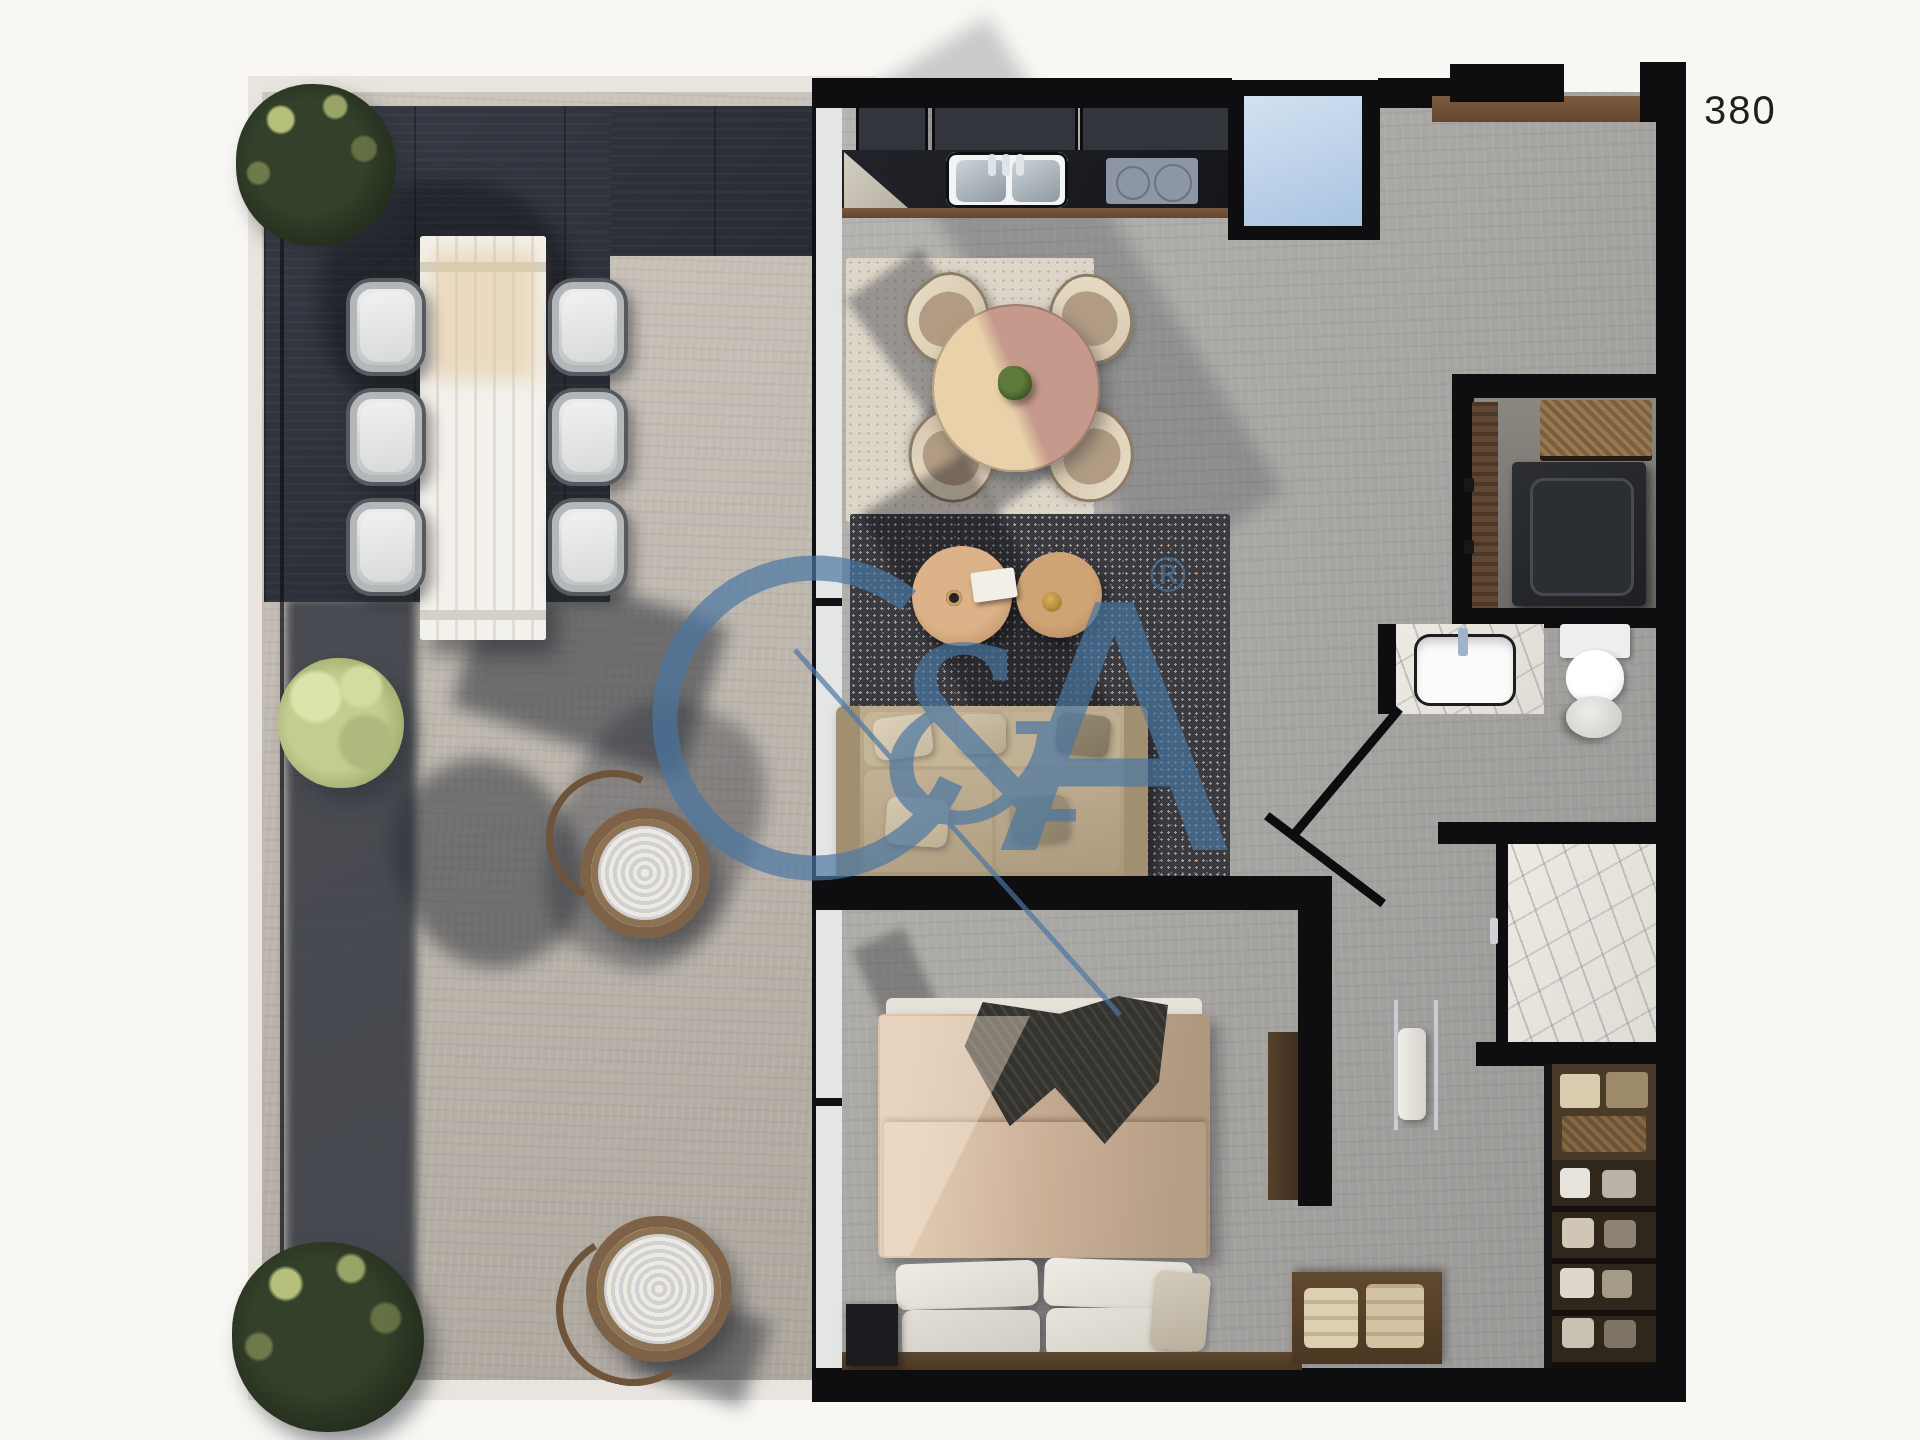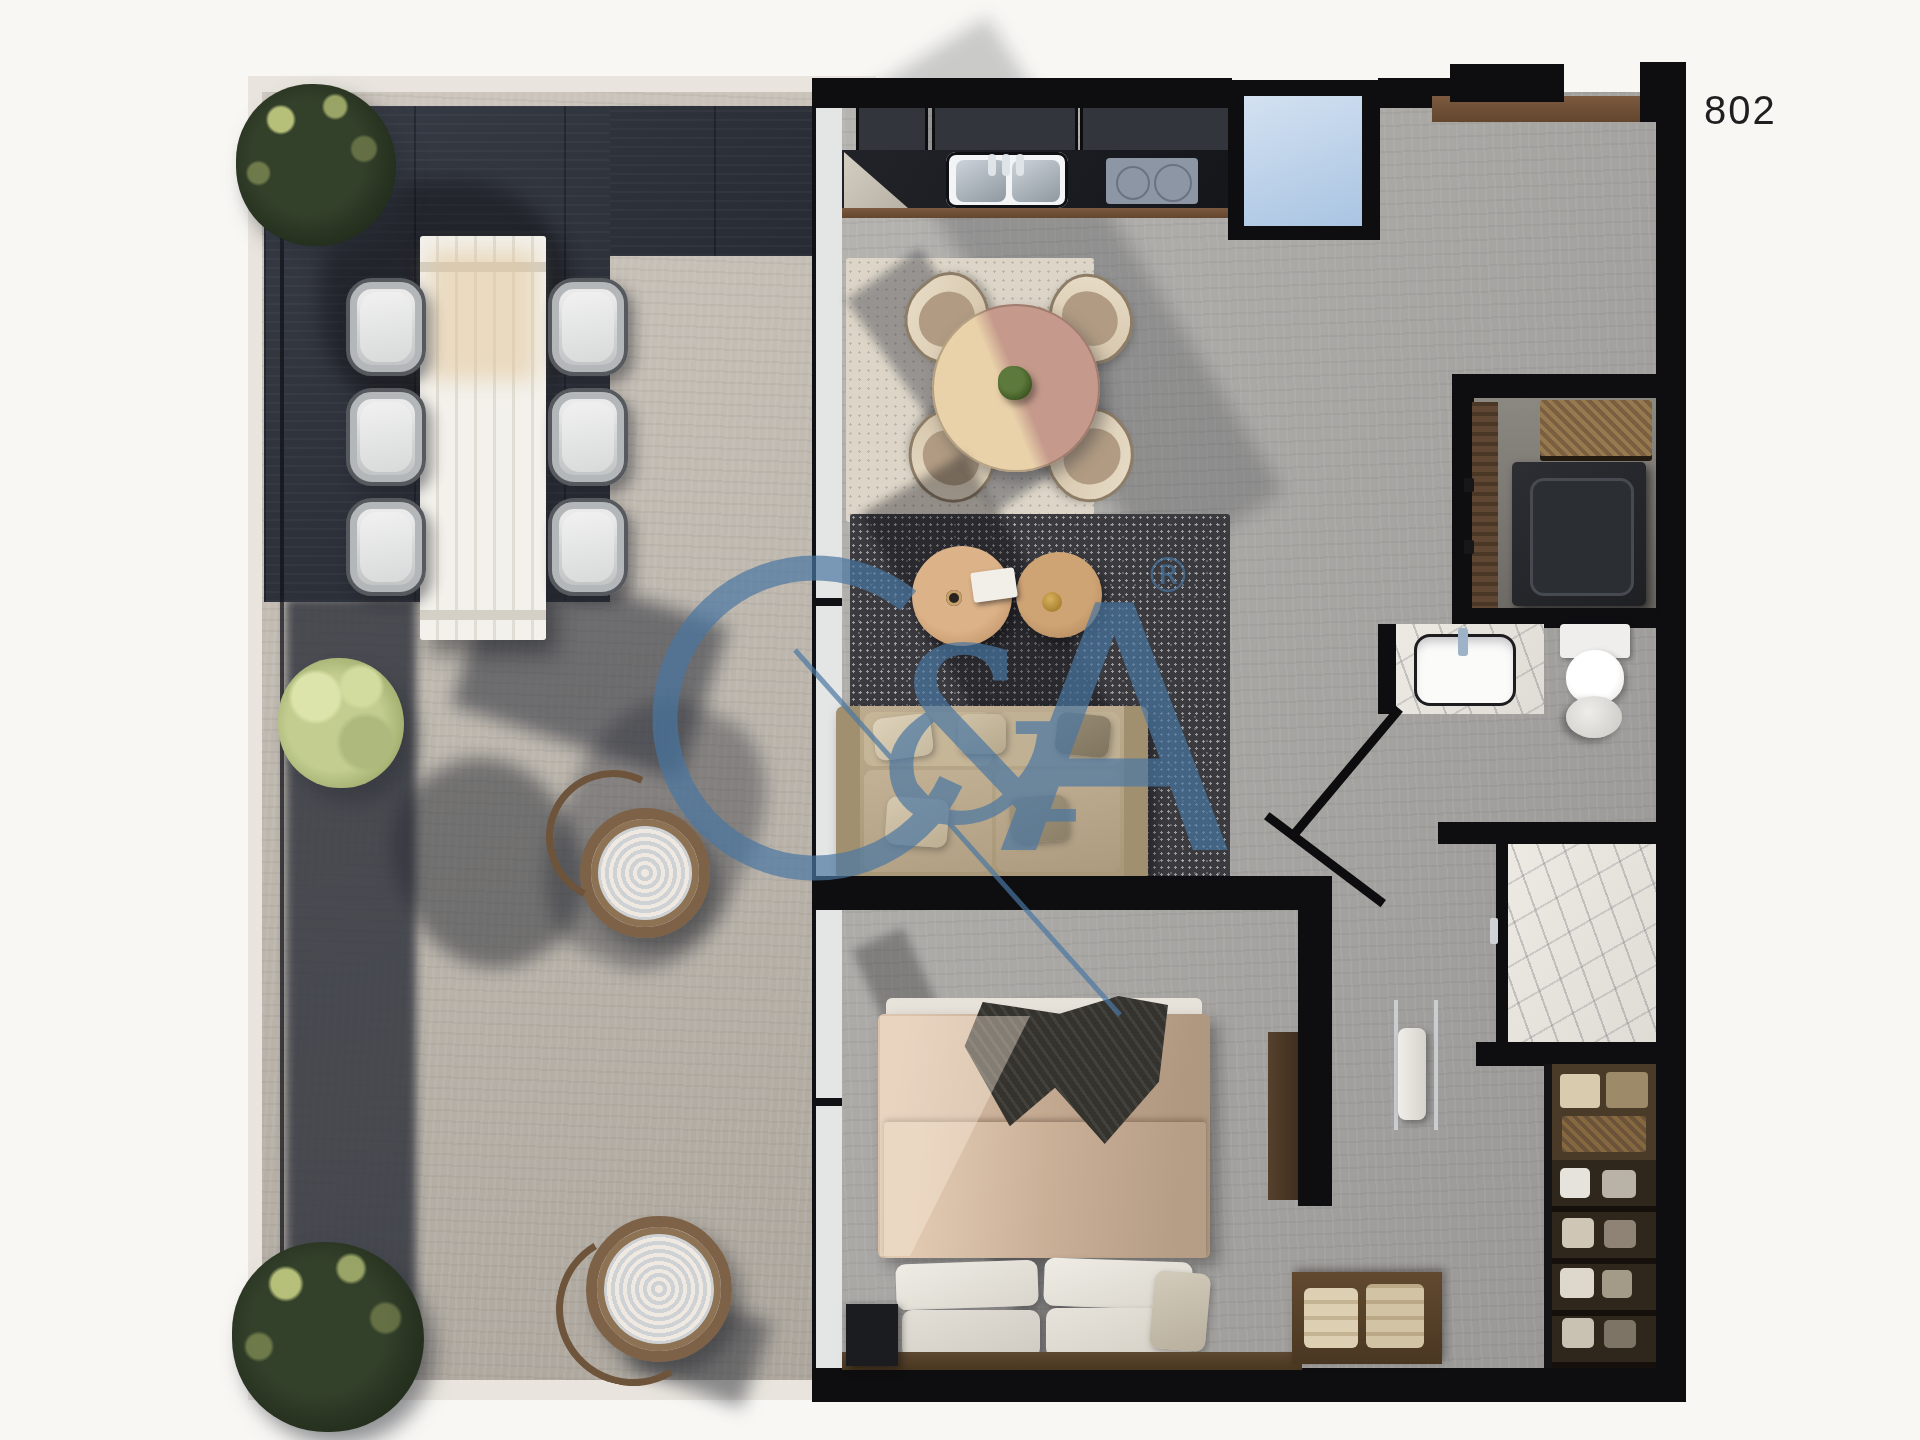--- a/index.html
+++ b/index.html
@@ -280,15 +280,15 @@
       <g fill="#4a77a3" stroke="none" opacity="0.82">
         <circle cx="195" cy="218" r="150" fill="none" stroke="#4a77a3" stroke-width="25" stroke-dasharray="742 200" transform="rotate(25 195 218)"></circle>
         <text x="252" y="322" font-size="242" font-family="DejaVu Serif, serif">&amp;</text>
         <text x="378" y="350" font-size="340" font-family="DejaVu Sans, sans-serif">A</text>
         <text x="524" y="92" font-size="48" font-family="DejaVu Sans, sans-serif">®</text>
         <line x1="175" y1="150" x2="500" y2="515" stroke="#4a77a3" stroke-width="5"></line>
       </g>
     </svg>
   </div>
 
-  <div class="unit-label">802</div>
+  <div class="unit-label">380</div>
 
 </div>
 
 </body></html>

